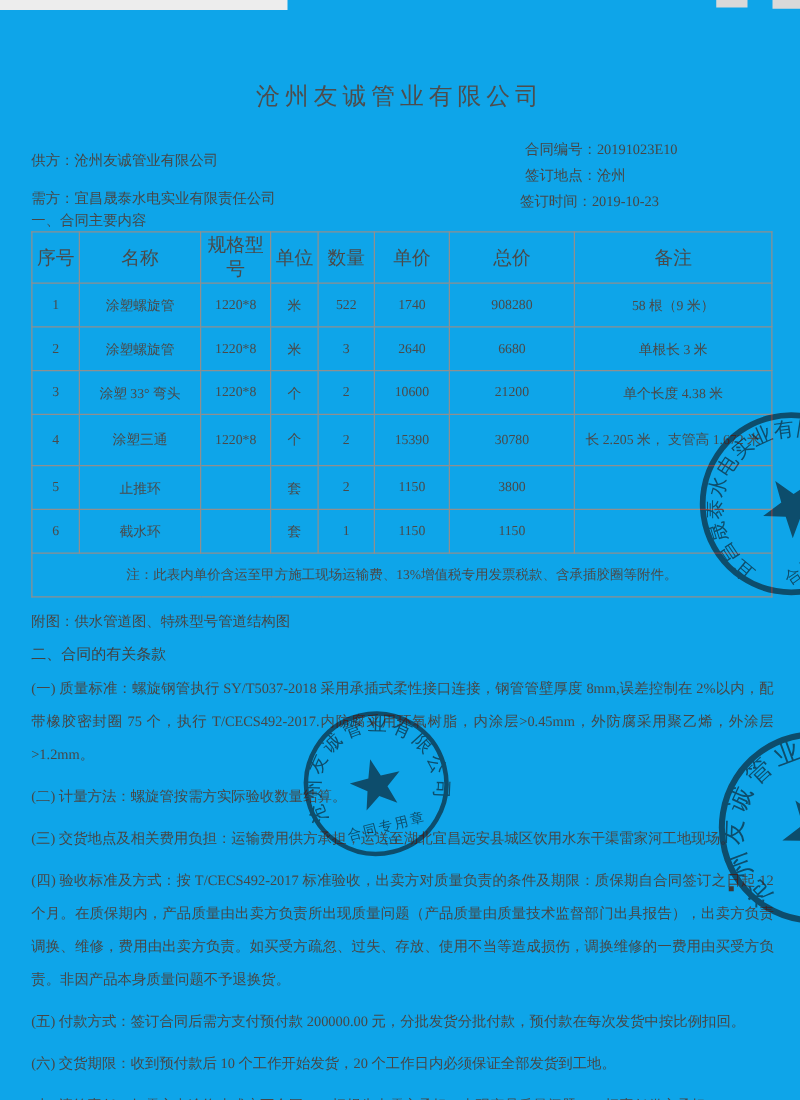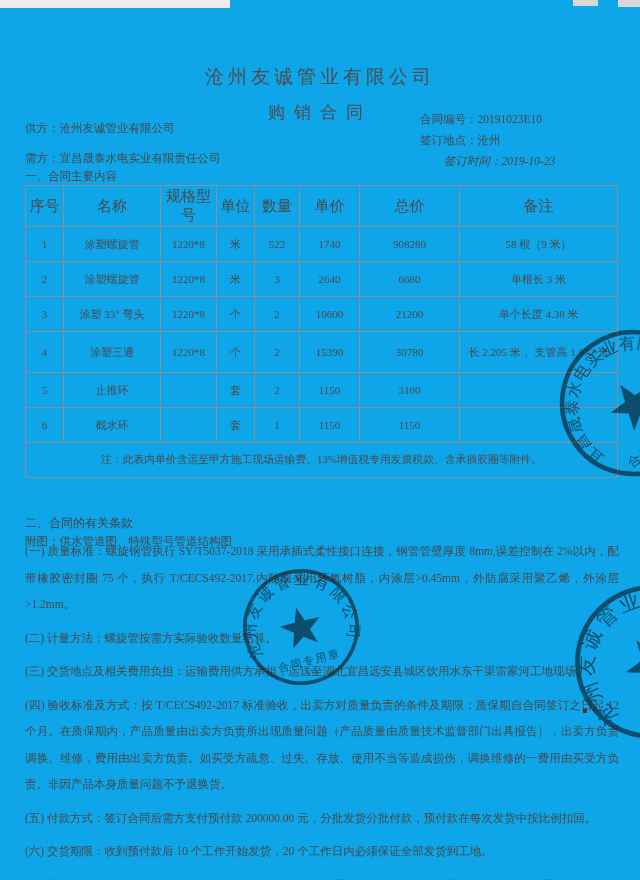--- a/index.html
+++ b/index.html
@@ -20,23 +20,23 @@
   }
   .doc-title{
     position:absolute;left:0;top:101px;width:640px;text-align:center;
     font-size:17px;letter-spacing:9px;color:#4d4d4d;
   }
   .line{position:absolute;font-size:11.5px;color:#474747;white-space:nowrap;}
   .supplier-line{left:25px;top:121px;}
   .buyer-line{left:25px;top:151px;}
   .contract-no-line{left:420px;top:112px;}
   .sign-place-line{left:420px;top:133px;}
-  .sign-date-line{left:444px;top:154px;font-style:italic;}
+  .sign-date-line{left:416px;top:154px;}
   .section1-line{left:25px;top:169px;}
-  .attach-line{left:25px;top:490px;margin-top:44px;}
+  .attach-line{left:25px;top:490px;}
   .section2-line{left:25px;top:515px;font-size:12px;color:#424242;}
 
   table.items{
     position:absolute;left:25px;top:185px;width:592px;
     border-collapse:collapse;table-layout:fixed;
     font-size:11px;color:#4a4a4a;
   }
   table.items th,table.items td{
     border:1px solid #8f8f8f;text-align:center;vertical-align:middle;
     padding:1px 2px;font-weight:normal;overflow:hidden;
@@ -65,21 +65,20 @@
 <body>
 
 <div class="page">
 
   <div class="scan-strip mark1"></div>
   <div class="scan-mark" style="left:573px;top:0;width:25px;height:6px;"></div>
   <div class="scan-mark" style="left:618px;top:0;width:22px;height:7px;"></div>
   <div class="dot-artifact"></div>
 
   <div class="company-title">沧州友诚管业有限公司</div>
-  <div class="doc-title">购销合同</div>
 
   <div class="line supplier-line"><span>供方：</span><span>沧州友诚管业有限公司</span></div>
   <div class="line buyer-line"><span>需方：</span><span>宜昌晟泰水电实业有限责任公司</span></div>
 
   <div class="line contract-no-line"><span>合同编号：</span><span>20191023E10</span></div>
   <div class="line sign-place-line"><span>签订地点：</span><span>沧州</span></div>
   <div class="line sign-date-line"><span>签订时间：</span><span>2019-10-23</span></div>
 
   <div class="line section1-line">一、合同主要内容</div>
 
@@ -145,21 +144,21 @@
       <td>30780</td>
       <td>长 2.205 米， 支管高 1.672 米</td>
     </tr>
     <tr>
       <td>5</td>
       <td>止推环</td>
       <td></td>
       <td>套</td>
       <td>2</td>
       <td>1150</td>
-      <td>3100</td>
+      <td>3800</td>
       <td></td>
     </tr>
     <tr>
       <td>6</td>
       <td>截水环</td>
       <td></td>
       <td>套</td>
       <td>1</td>
       <td>1150</td>
       <td>1150</td>

